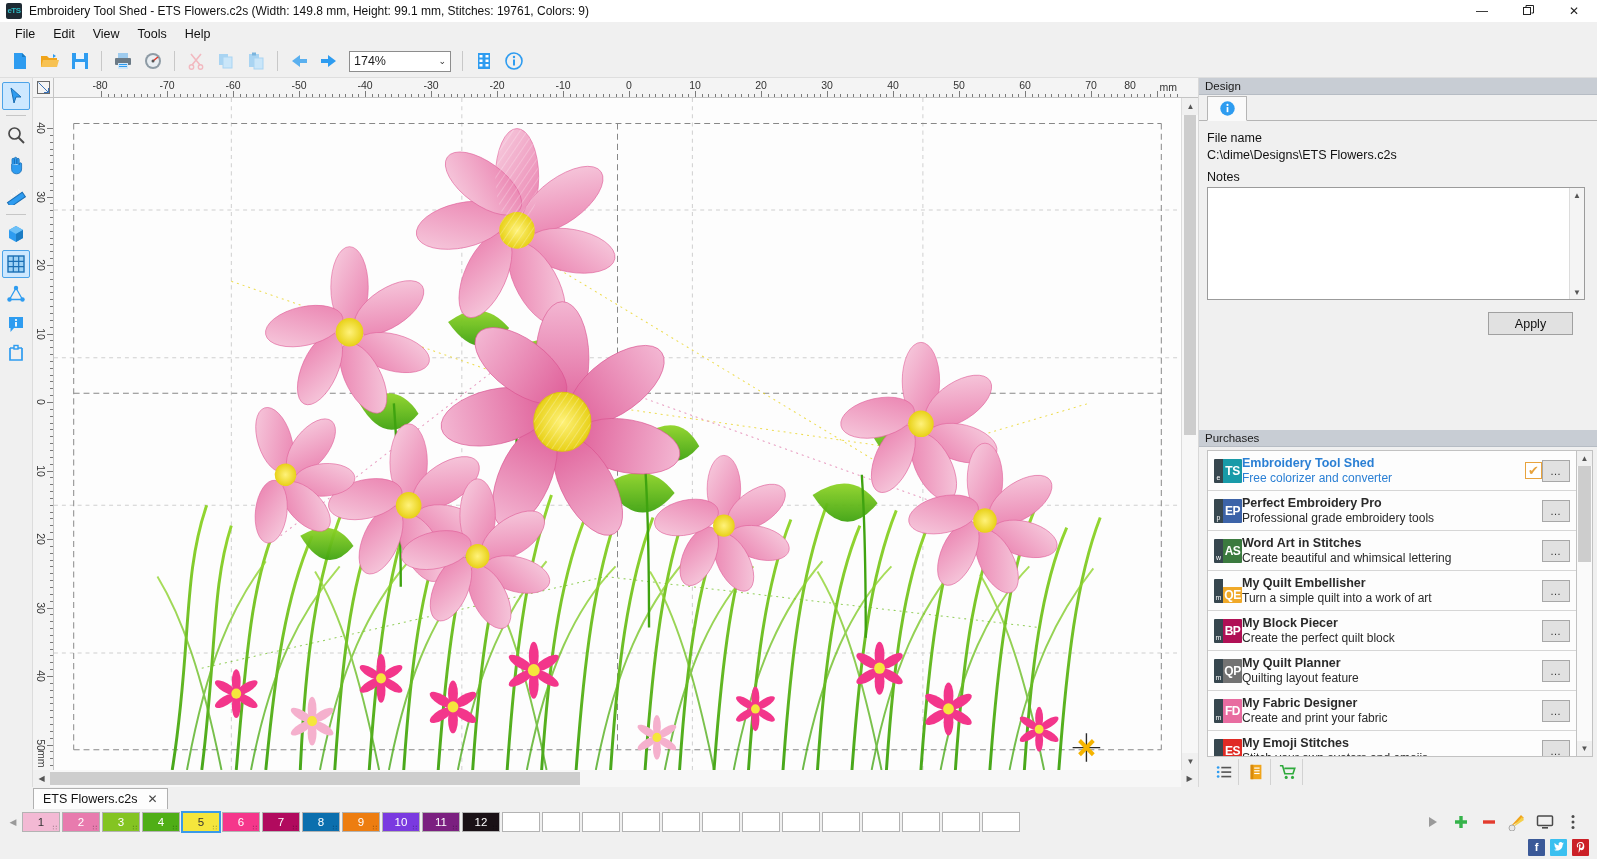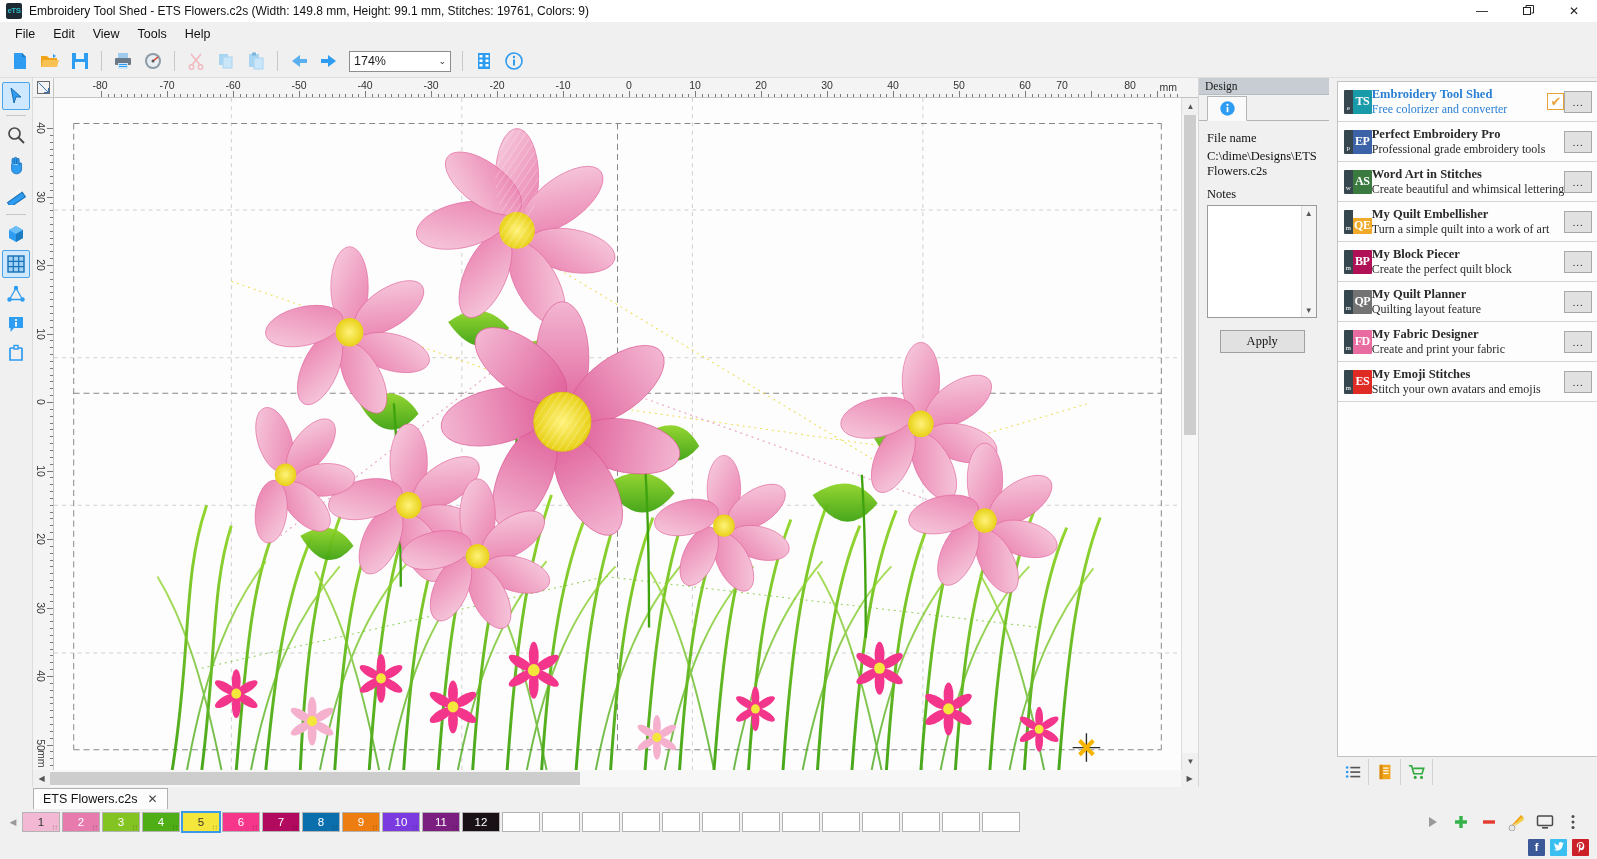--- a/index.html
+++ b/index.html
@@ -85,21 +85,21 @@
   .grid-line { stroke:#cfcfcf; stroke-width:1; stroke-dasharray:4 4; fill:none; }
 
   .vscroll { width:17px; min-width:17px; background:#f0f0f0; border-left:1px solid #dcdcdc; display:flex; flex-direction:column; }
   .hscroll { height:17px; min-height:17px; background:#f0f0f0; display:flex; }
   .sc-btn { width:17px; height:17px; display:flex; align-items:center; justify-content:center; font-size:8px; color:#555; background:#f0f0f0;}
   .sc-track { flex:1; background:#f7f7f7; position:relative; }
   .sc-thumb-v { position:absolute; left:2px; right:2px; background:#cdcdcd; }
   .sc-thumb-h { position:absolute; top:2px; bottom:2px; background:#cdcdcd; }
 
   
-  .rightpanel { width:399px; min-width:399px; background:#f0f0f0; display:flex; flex-direction:row; border-left:1px solid #d8d8d8;font-family:Liberation Serif, serif; }
+  .rightpanel { width:399px; min-width:399px; background:#f0f0f0; display:flex; flex-direction:column; border-left:1px solid #d8d8d8; }
   .panel-header {
     height:17px; min-height:17px; background:#c8cdd4; display:flex; align-items:center;
     padding-left:6px; font-size:11.5px; color:#1a1a1a; border-bottom:1px solid #b6bcc4;
   }
   .design-section { height:352px; min-height:352px; display:flex; flex-direction:column; position:relative; }
   .tabstrip { height:26px; min-height:26px; display:flex; align-items:flex-end; padding-left:8px; border-bottom:1px solid #b5b5b5; }
   .tabchip {
     width:40px; height:25px; background:#fafafa; border:1px solid #b5b5b5; border-bottom:1px solid #fafafa;
     display:flex; align-items:center; justify-content:center; margin-bottom:-1px;
   }
@@ -526,21 +526,21 @@
             <div class="tick" style="left: 971px; height: 6px;"></div>
             <div class="tick" style="left: 977.6px; height: 3px;"></div>
             <div class="tick" style="left: 984.2px; height: 3px;"></div>
             <div class="tick" style="left: 990.8px; height: 3px;"></div>
             <div class="tick" style="left: 997.4px; height: 3px;"></div>
             <div class="tick" style="left: 1004px; height: 3px;"></div>
             <div class="tick" style="left: 1010.6px; height: 3px;"></div>
             <div class="tick" style="left: 1017.2px; height: 3px;"></div>
             <div class="tick" style="left: 1023.8px; height: 3px;"></div>
             <div class="tick" style="left: 1030.4px; height: 3px;"></div>
-            <span class="lab" style="left: 1008px;">70</span>
+            <span class="lab" style="left: 1037px;">70</span>
             <div class="tick" style="left: 1037px; height: 6px;"></div>
             <div class="tick" style="left: 1043.6px; height: 3px;"></div>
             <div class="tick" style="left: 1050.2px; height: 3px;"></div>
             <div class="tick" style="left: 1056.8px; height: 3px;"></div>
             <div class="tick" style="left: 1063.4px; height: 3px;"></div>
             <div class="tick" style="left: 1070px; height: 3px;"></div>
             <div class="tick" style="left: 1076.6px; height: 3px;"></div>
             <div class="tick" style="left: 1083.2px; height: 3px;"></div>
             <div class="tick" style="left: 1089.8px; height: 3px;"></div>
             <div class="tick" style="left: 1096.4px; height: 3px;"></div>
@@ -1060,20 +1060,21 @@
               <div class="ns-btn">▼</div>
             </div>
           </div>
           <div class="apply-row">
             <div class="apply-btn">Apply</div>
           </div>
         </div>
       </div>
 
       <div class="purchases-section">
+        <div class="panel-header">Purchases</div>
         <div class="purch-list-wrap">
           <div class="purch-list" id="purch-list">
               <div class="purch-item highlight">
                 <div class="pi-icon">
                   <div class="left">e</div>
                   <div class="right" style="background: rgb(24, 154, 168);">TS</div>
                 </div>
                 <div class="pi-text">
                   <div class="pi-title">Embroidery Tool Shed</div>
                   <div class="pi-sub">Free colorizer and converter</div>

